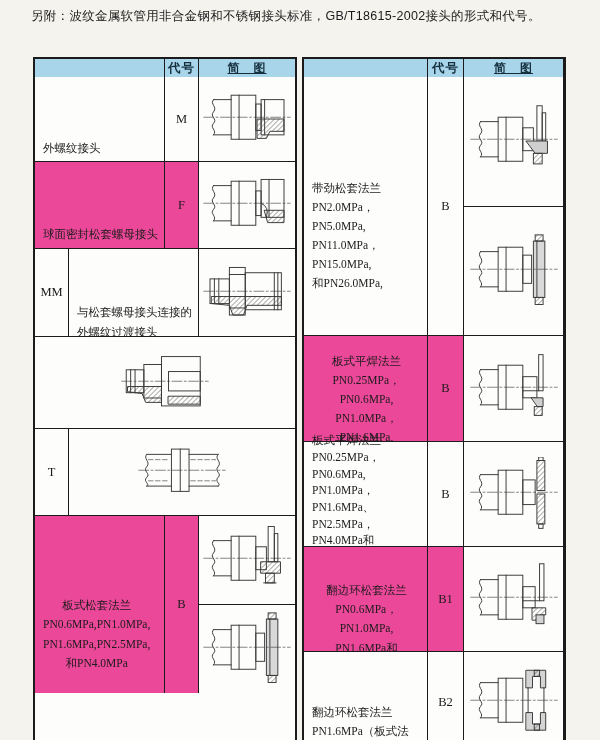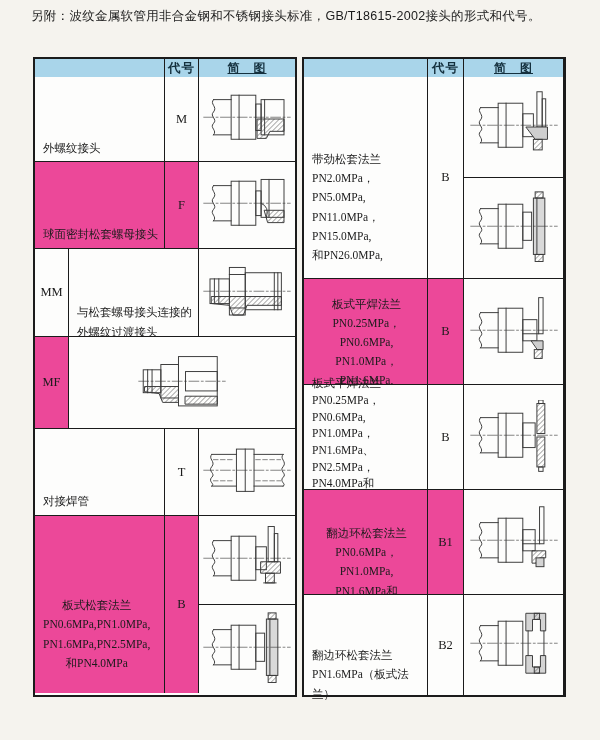--- a/index.html
+++ b/index.html
@@ -166,46 +166,40 @@
                 <line x1="87" y1="19" x2="87" y2="61"></line>
                 <polygon fill="url(#hatch)" points="12,46 91,46 91,56 52,56 48,67 36,67 32,56 12,54"></polygon>
                 <line x1="3" y1="40" x2="101" y2="40" stroke-width="0.7" stroke-dasharray="11 3 2 3"></line>
               </g>
             </svg>
           </div>
         </div>
     </div>
 
     <div class="row" style="height:92px">
-      <div class="cell code hl">
-          <span>MF</span>
-        </div>
       <div class="cell diag">
           <div class="sub">
             <svg class="dg" viewBox="0 0 104 84">
               <g fill="none" stroke="#3a3a3a" stroke-width="1.1" stroke-linecap="square">
                 <rect x="8" y="27" width="20" height="26"></rect>
                 <line x1="13" y1="27" x2="13" y2="53"></line>
                 <line x1="18" y1="27" x2="18" y2="53"></line>
                 <rect x="28" y="21" width="20" height="38"></rect>
                 <rect x="48" y="12" width="44" height="56"></rect>
                 <rect x="56" y="29" width="36" height="22"></rect>
                 <polygon fill="url(#hatch)" points="10,46 48,46 48,64 30,64 26,54 10,52"></polygon>
                 <polygon fill="url(#hatch)" points="56,57 92,57 92,66 56,66"></polygon>
                 <line x1="3" y1="40" x2="101" y2="40" stroke-width="0.7" stroke-dasharray="11 3 2 3"></line>
               </g>
             </svg>
           </div>
         </div>
     </div>
 
     <div class="row" style="height:87px">
-      <div class="cell type">
-          <span>对接焊管</span>
-        </div>
       <div class="cell code">
           <span>T</span>
         </div>
       <div class="cell diag">
           <div class="sub">
             <svg class="dg" viewBox="0 0 104 84">
               <g fill="none" stroke="#3a3a3a" stroke-width="1.1" stroke-linecap="square">
                 <path d="M12 22 C7 27 17 30 12 36 C7 41 17 44 12 48 C7 53 17 56 12 58"></path>
                 <line x1="12" y1="22" x2="40" y2="22"></line>
                 <line x1="12" y1="58" x2="40" y2="58"></line>
@@ -281,21 +275,21 @@
           <span>型　式</span>
         </div>
       <div class="cell hd code">
           <span>代号</span>
         </div>
       <div class="cell hd diag" style="flex-direction:row">
           <span>简　图</span>
         </div>
     </div>
 
-    <div class="row" style="height:202px">
+    <div class="row" style="height:259px">
       <div class="cell type">
           <span>带劲松套法兰
 PN2.0MPa，PN5.0MPa,
 PN11.0MPa，PN15.0MPa,
 和PN26.0MPa,</span>
         </div>
       <div class="cell code">
           <span>B</span>
         </div>
       <div class="cell diag">

